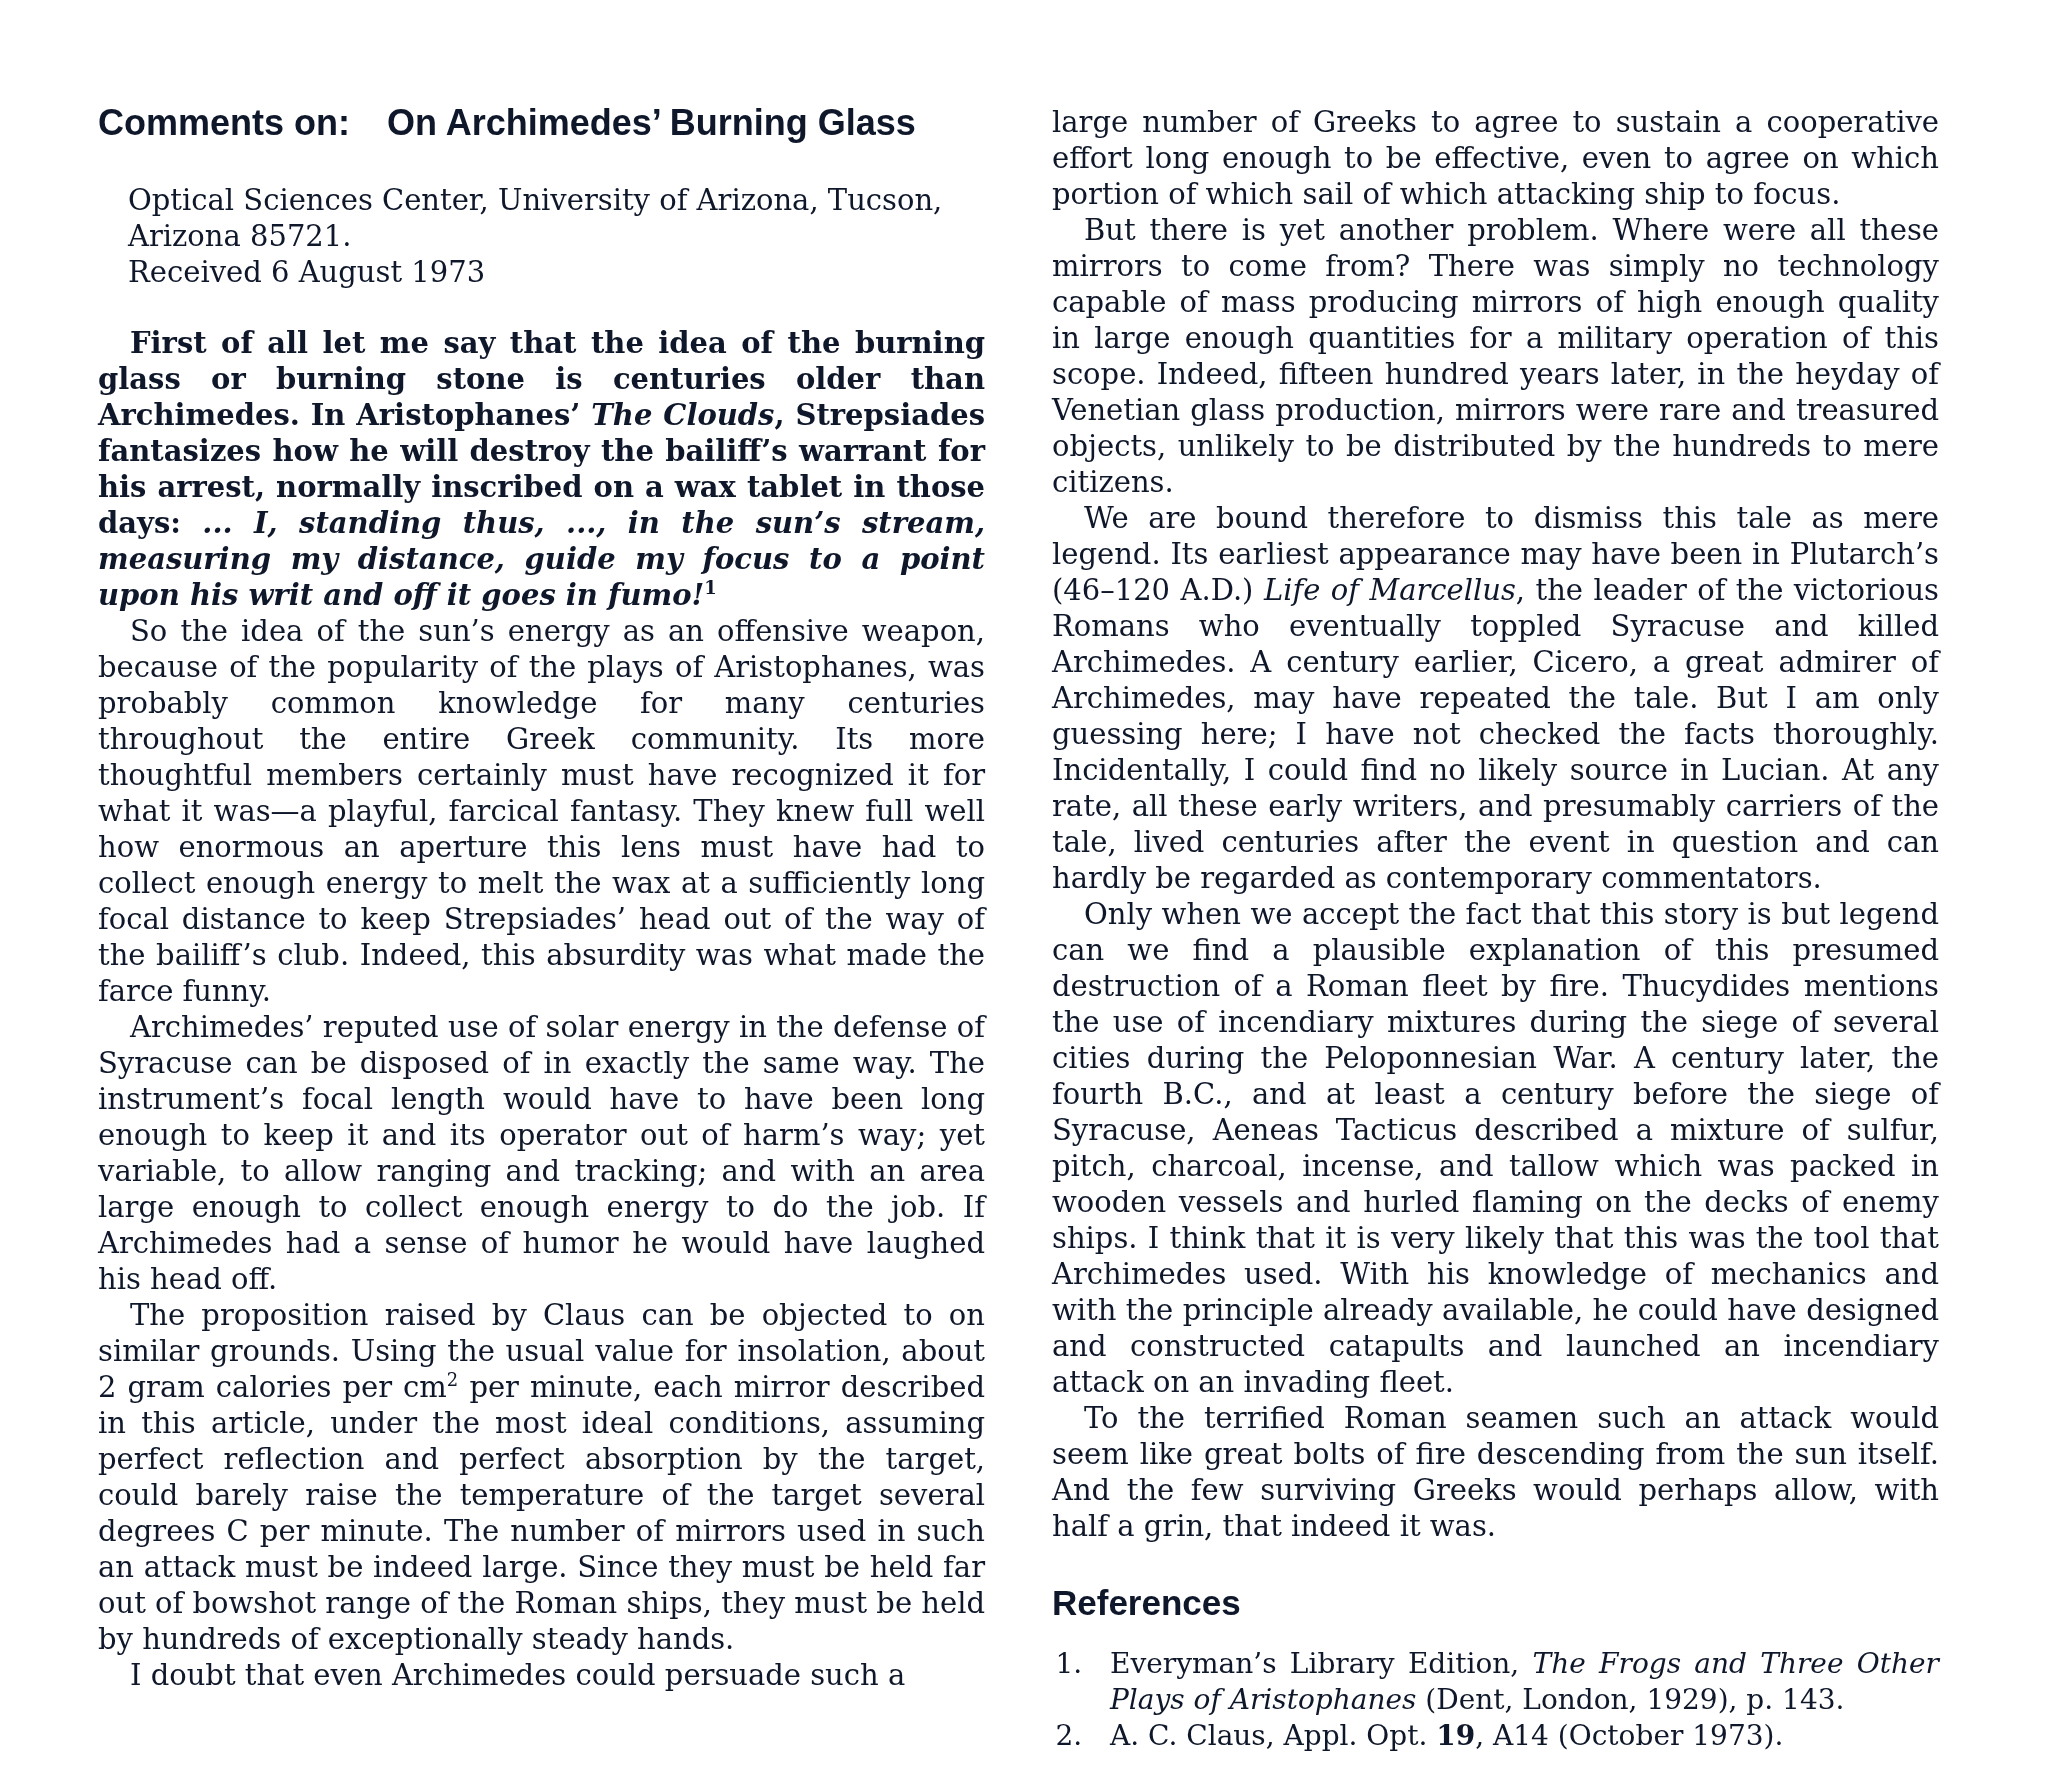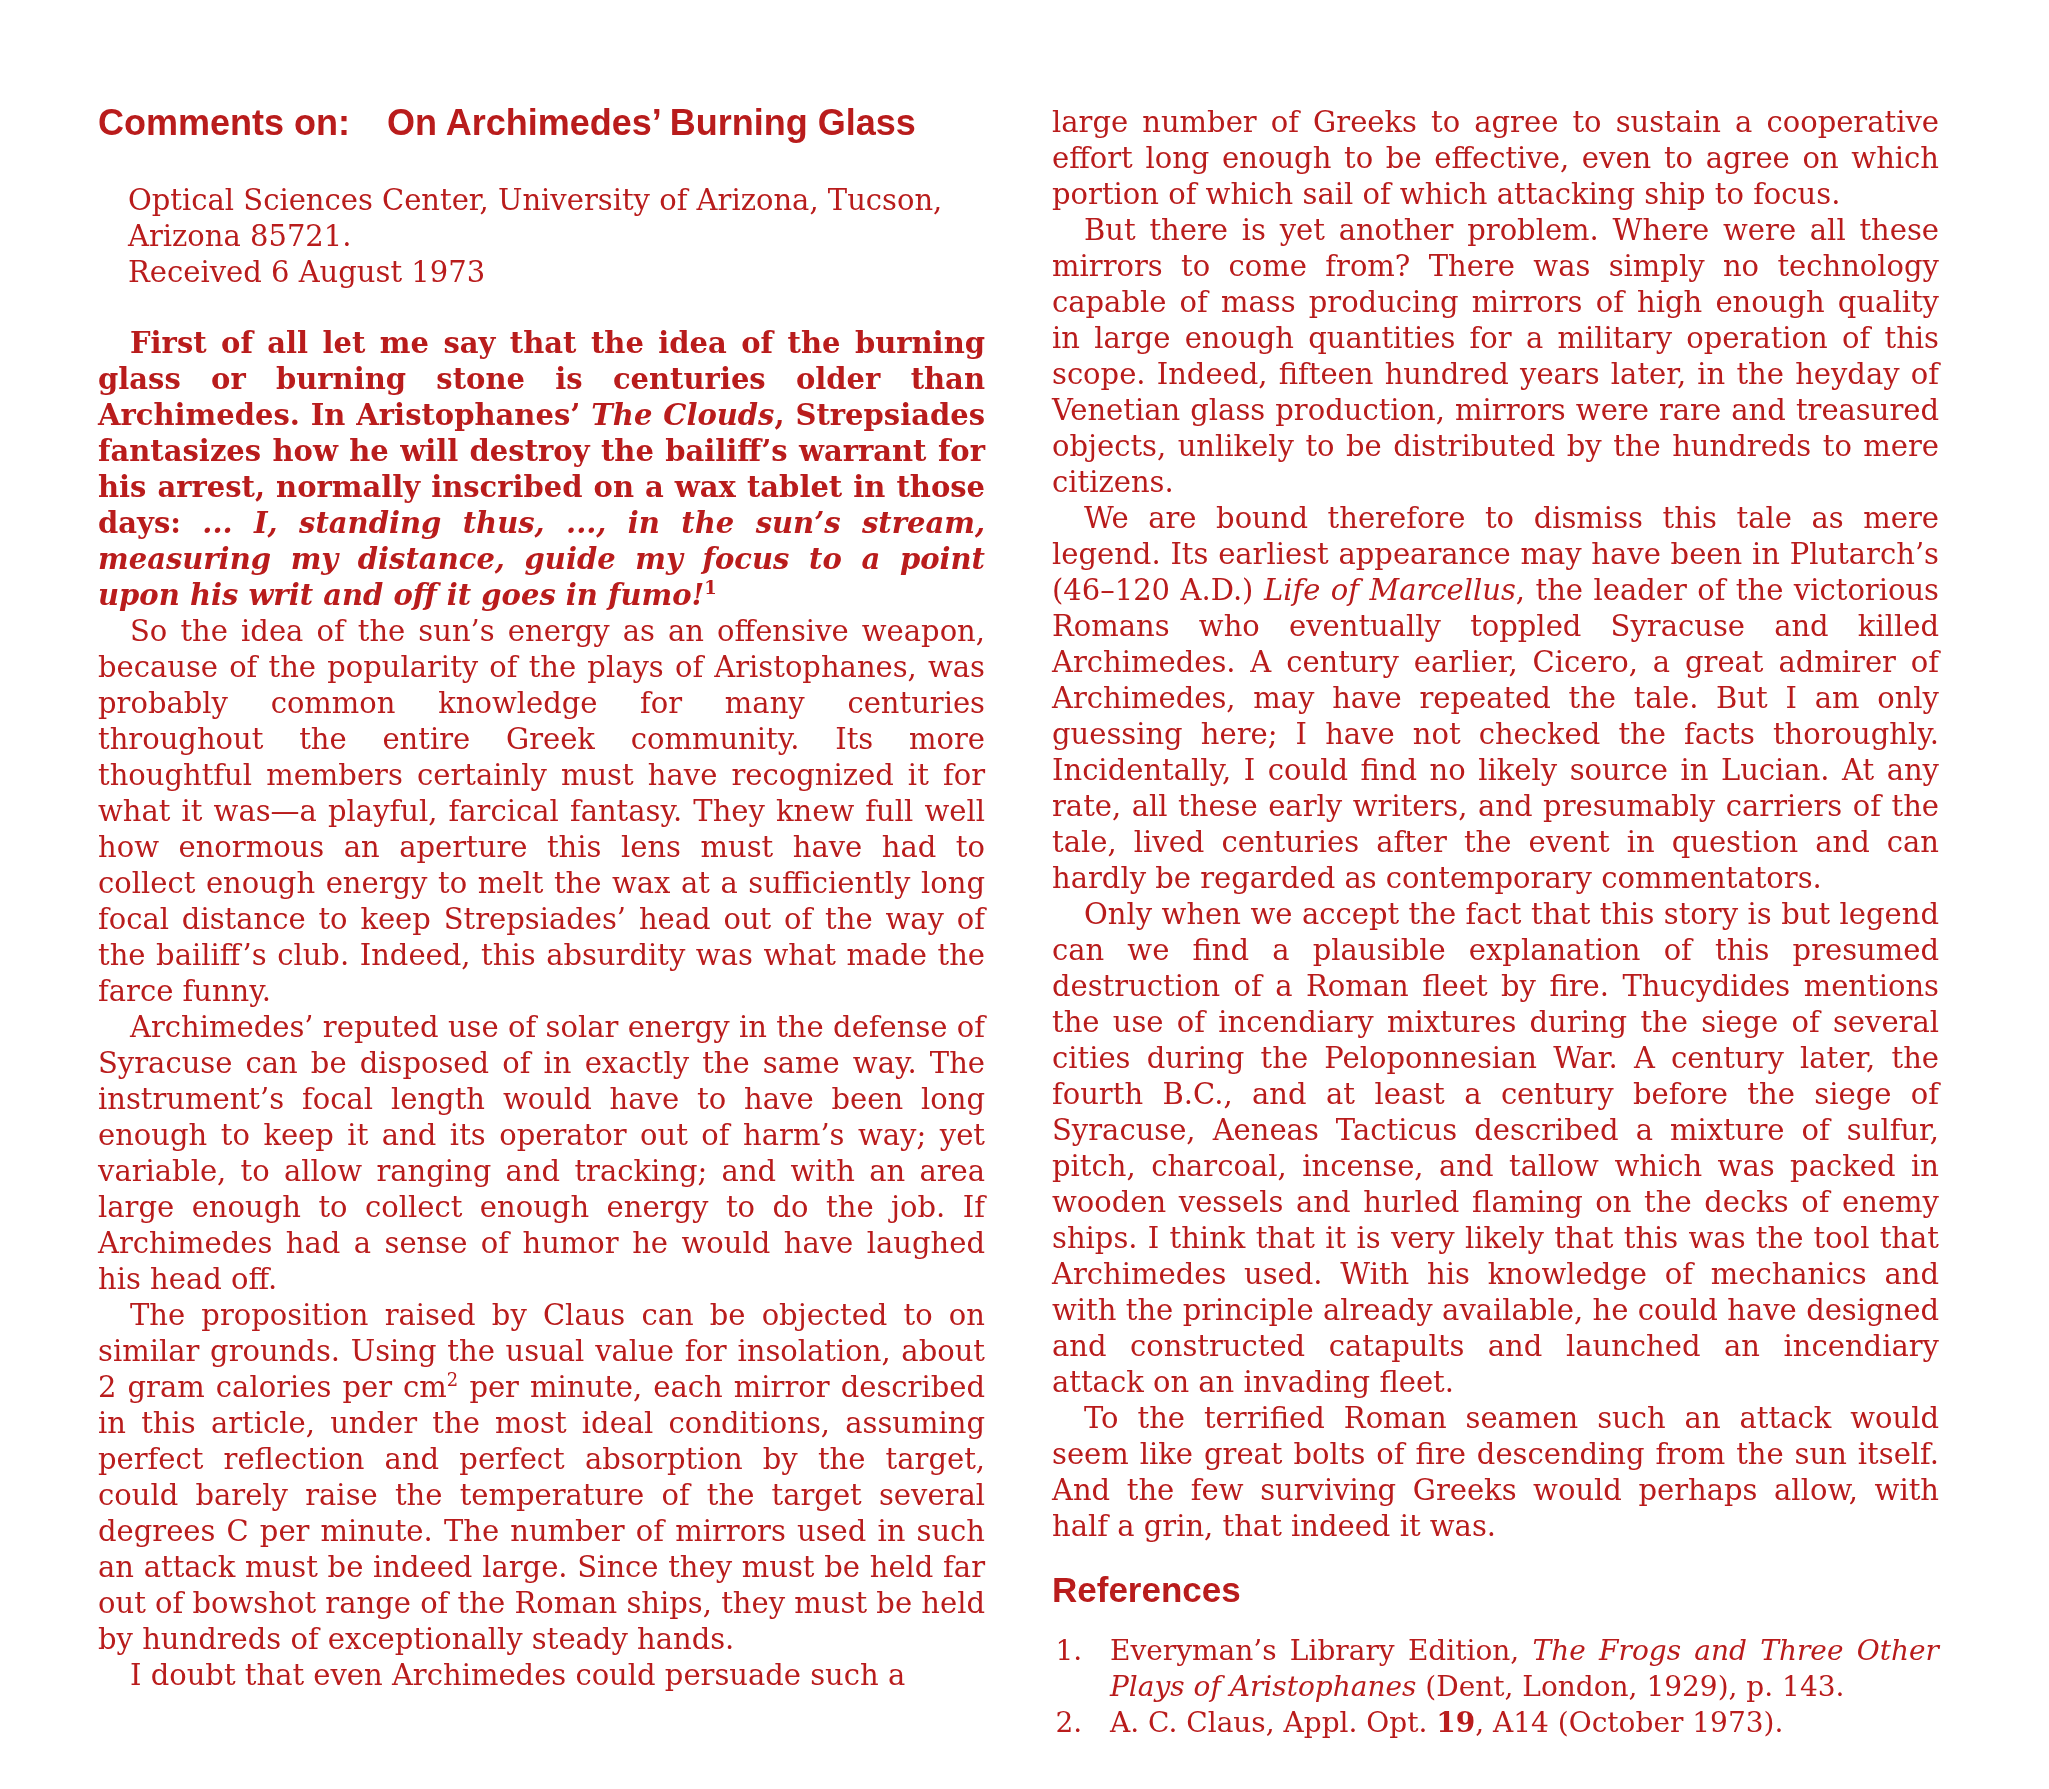--- a/index.html
+++ b/index.html
@@ -1,20 +1,20 @@
 <!DOCTYPE html>
 <html lang="en" style="font-size:14px"><head>
 <meta charset="utf-8">
 <style>
   * { margin:0; padding:0; box-sizing:border-box; }
   html, body { background:#ffffff; }
   .page {
     position:relative;
     width:2050px; height:1790px;
-    background:#ffffff; color:#b91c1c;
+    background:#ffffff; color:#0f172a;
     padding:104px 0 0 98px;
     overflow:hidden;
   }
   .cols { display:flex; gap:67px; }
   .col {
     width:887px; flex:0 0 auto;
     font-family:"DejaVu Serif", serif;
     font-size:29px; line-height:36px;
     text-align:justify;
   }
@@ -31,21 +31,21 @@
     margin-top:44px; text-align:left;
   }
   .affil-block { margin-top:40px; padding-left:30px; text-align:left; }
   .para { margin:0; }
   .para.indent { text-indent:32px; }
   .first-body { margin-top:35px;font-weight:bold; }
   .it { font-style:italic; }
   .b  { font-weight:bold; }
   sup { font-size:62%; line-height:0; vertical-align:super; }
   
-  .refs { margin-top:28px; }
+  .refs { margin-top:41px; }
   .refs-heading {
     font-family:"Liberation Sans", sans-serif;
     font-weight:700; font-size:35px; line-height:1.05;
     text-align:left;
   }
   .ref-list { margin-top:24.6px; font-size:28px; line-height:36px; }
   .ref-item { position:relative; padding-left:58px; }
   .ref-num { position:absolute; left:3.5px; top:0; }
 </style>
 </head>

